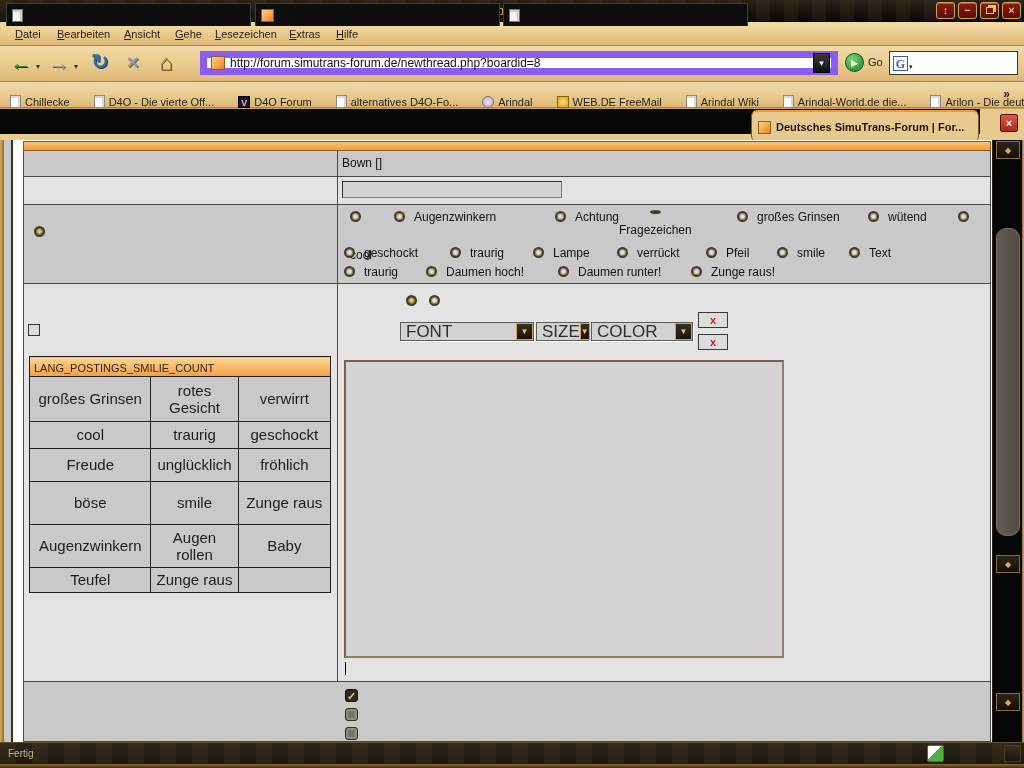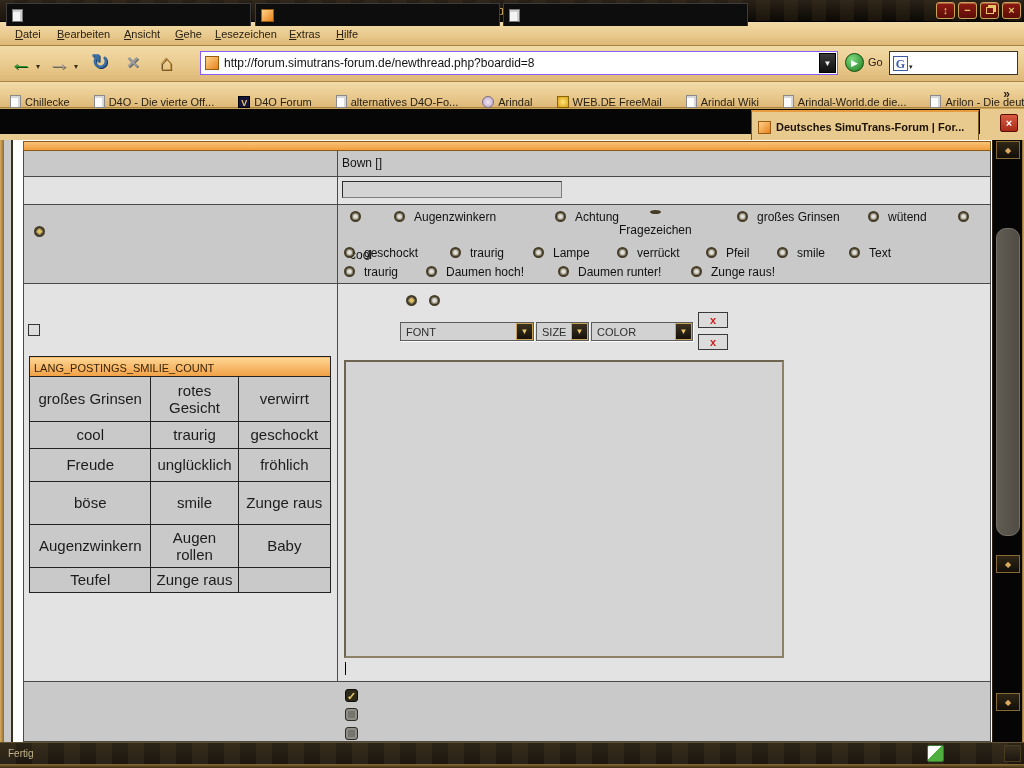--- a/index.html
+++ b/index.html
@@ -41,21 +41,21 @@
   
   .tanbar { position:absolute; left:0; width:1024px; background:linear-gradient(#f2dba8, #e9ca8e 55%, #ddb878); border-bottom:1px solid #a8843f; }
   #menubar { top:22px; height:24px; }
   .menu-item { position:absolute; top:4px; font-size:11px; color:#2a2113; padding:2px 3px; display:inline-block; }
   .menu-item::first-letter { text-decoration:underline; }
   #navbar { top:46px; height:36px; }
   .nav-glyph { position:absolute; top:50px; font-weight:bold; text-align:center; }
   .drop-caret { position:absolute; top:62px; font-size:8px; color:#3a2f1a; }
   #urlbar {
     position:absolute; left:200px; top:51px; width:638px; height:24px;
-    background:#fff; border:1px solid #8b5cf6; display:flex; align-items:center;justify-content:space-between;
+    background:#fff; border:7px solid #8b5cf6; display:flex; align-items:center;justify-content:space-between;
   }
   #url-favicon { width:14px; height:14px; margin:0 5px 0 4px; background:linear-gradient(135deg,#ffd28a,#e8821c); border:1px solid #9a5c10; }
   #url-text { font-size:12px; color:#111; white-space:nowrap; overflow:hidden; flex:1; }
   #url-drop { width:17px; height:20px; margin-right:1px; background:linear-gradient(#3a3a3a,#101010); border:1px solid #000; color:#eee; font-size:8px; text-align:center; line-height:20px; }
   #go-circle { position:absolute; left:845px; top:53px; width:19px; height:19px; border-radius:50%;
     background:radial-gradient(circle at 35% 30%, #7fd67f, #1d7f1d); border:1px solid #0d4d0d;
     color:#fff; font-size:9px; text-align:center; line-height:19px; }
   #go-label { position:absolute; left:868px; top:56px; font-size:11px; color:#2a2113; }
   #searchbox { position:absolute; left:889px; top:51px; width:129px; height:24px; background:#fff; border:1px solid #3c3526; display:flex; align-items:center; }
   #g-logo { width:15px; height:15px; margin-left:3px; border:1px solid #3a5ba8; color:#3a5ba8; font-size:12px; font-weight:bold; text-align:center; line-height:14px; font-family:"Liberation Serif", serif; }
@@ -117,21 +117,21 @@
   }
   #smilie-table td { background:#c9c9c9; border:1px solid #222; text-align:center; font-size:15px; color:#1c1c1c; padding:2px 3px; line-height:1.15; }
   .sm-c0{width:117px;} .sm-c1{width:84px;} .sm-c2{width:89px;}
   .sm-r0{height:45px;} .sm-r1{height:27px;} .sm-r2{height:33px;} .sm-r3{height:43px;} .sm-r4{height:43px;} .sm-r5{height:25px;}
   
   .ed-radio { position:absolute; top:11px; }
   .select {
     position:absolute; top:38px; height:19px; background:#d2d2d2; border:1px solid #5c5c5c;
     box-shadow:1px 1px 0 #fff; display:flex; align-items:center; justify-content:space-between; padding-left:5px;
   }
-  .select .slabel { font-size:11px; color:#2e2e2e; }
+  .select .slabel { font-size:17px; color:#2e2e2e; }
   .sel-arrow { width:17px; height:17px; background:linear-gradient(#3a3220,#17120b); border:1px solid #caa35a;
     color:#e8c46a; font-size:8px; text-align:center; line-height:16px; }
   .xbtn { position:absolute; width:30px; height:16px; background:#dcdcdc; border:1px solid #3a3a3a;
     color:#cc1f1f; font-weight:bold; font-size:11px; text-align:center; line-height:14px; }
   #msg-area { position:absolute; left:320px; top:76px; width:440px; height:298px; background:#d4d4d4;
     border:2px solid #8d8268; border-top-color:#6e6450; border-left-color:#6e6450; }
   #caret-line { position:absolute; left:321px; top:378px; width:1px; height:13px; background:#000; }
   
   .opt-cb { position:absolute; left:321px; width:13px; height:13px; border-radius:3px; }
   .cb-checked { background:#2e2a1a; border:1px solid #0e0c06; color:#e4c763; font-size:11px; font-weight:bold; line-height:12px; text-align:center; }
@@ -248,21 +248,21 @@
   <div class="tab" style="left:6px; width:245px;">
       <span class="tab-ic-page"></span>
     </div>
   <div class="tab" style="left:255px; width:245px;">
       <span class="tab-ic-forum"></span>
     </div>
   <div class="tab" style="left:503px; width:245px;">
       <span class="tab-ic-page"></span>
     </div>
   <div style="position:absolute; top:108px; left:0; width:1024px; height:32px; pointer-events:none;">
-    <div id="tab-active" style="pointer-events:auto;">
+    <div id="tab-active" style="pointer-events:auto;border-radius:6px;">
       <span class="tab-ic-forum"></span>
       <span class="label">Deutsches SimuTrans-Forum | For...</span>
     </div>
     <div id="tab-close" style="pointer-events:auto;">×</div>
   </div>
 
   <div id="page">
     <div class="frame-left"></div>
     <div class="frame-grey"></div>
     <div class="frame-right"></div>

